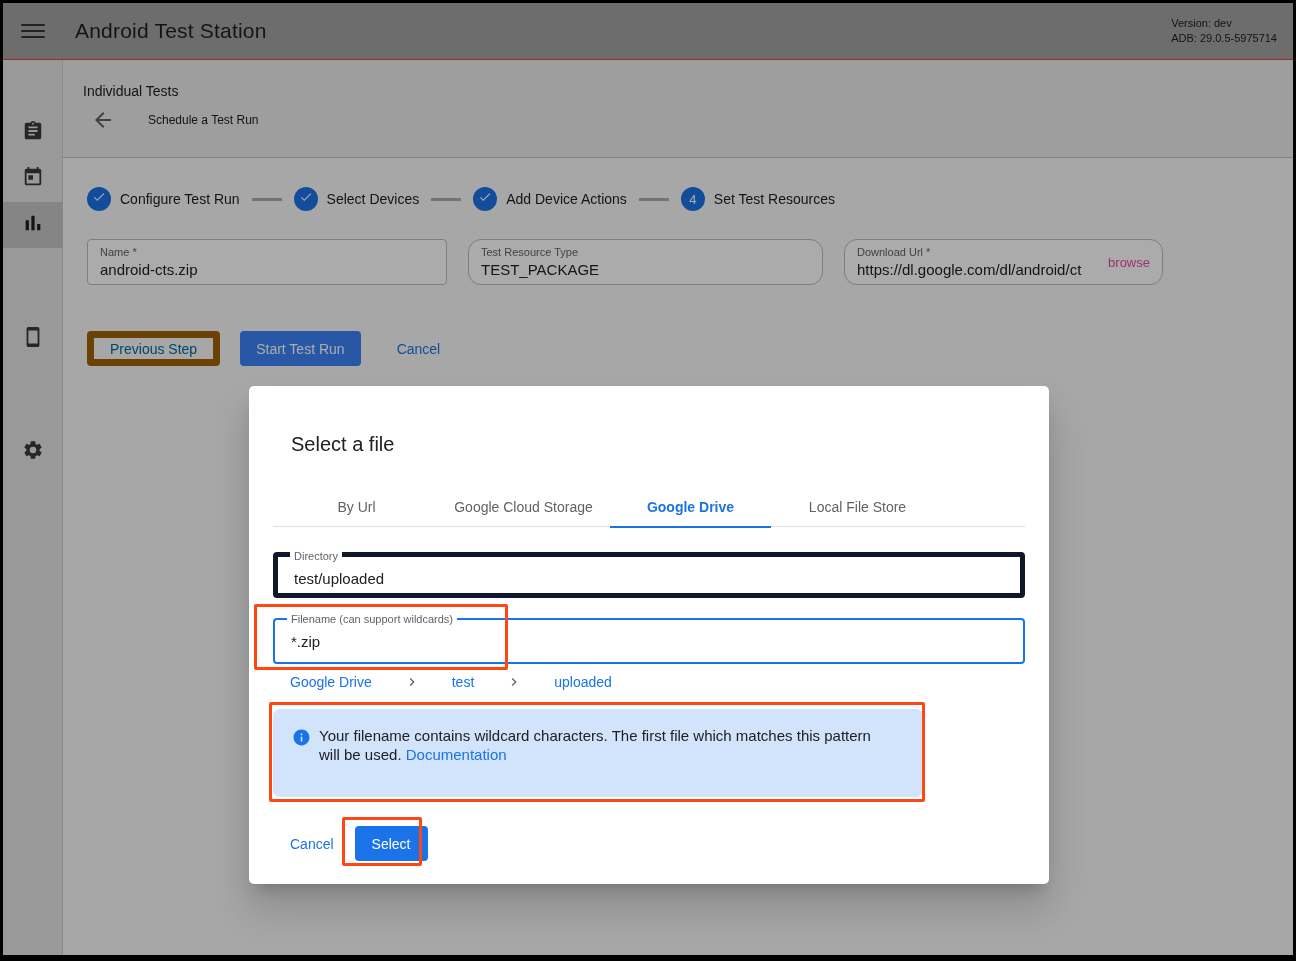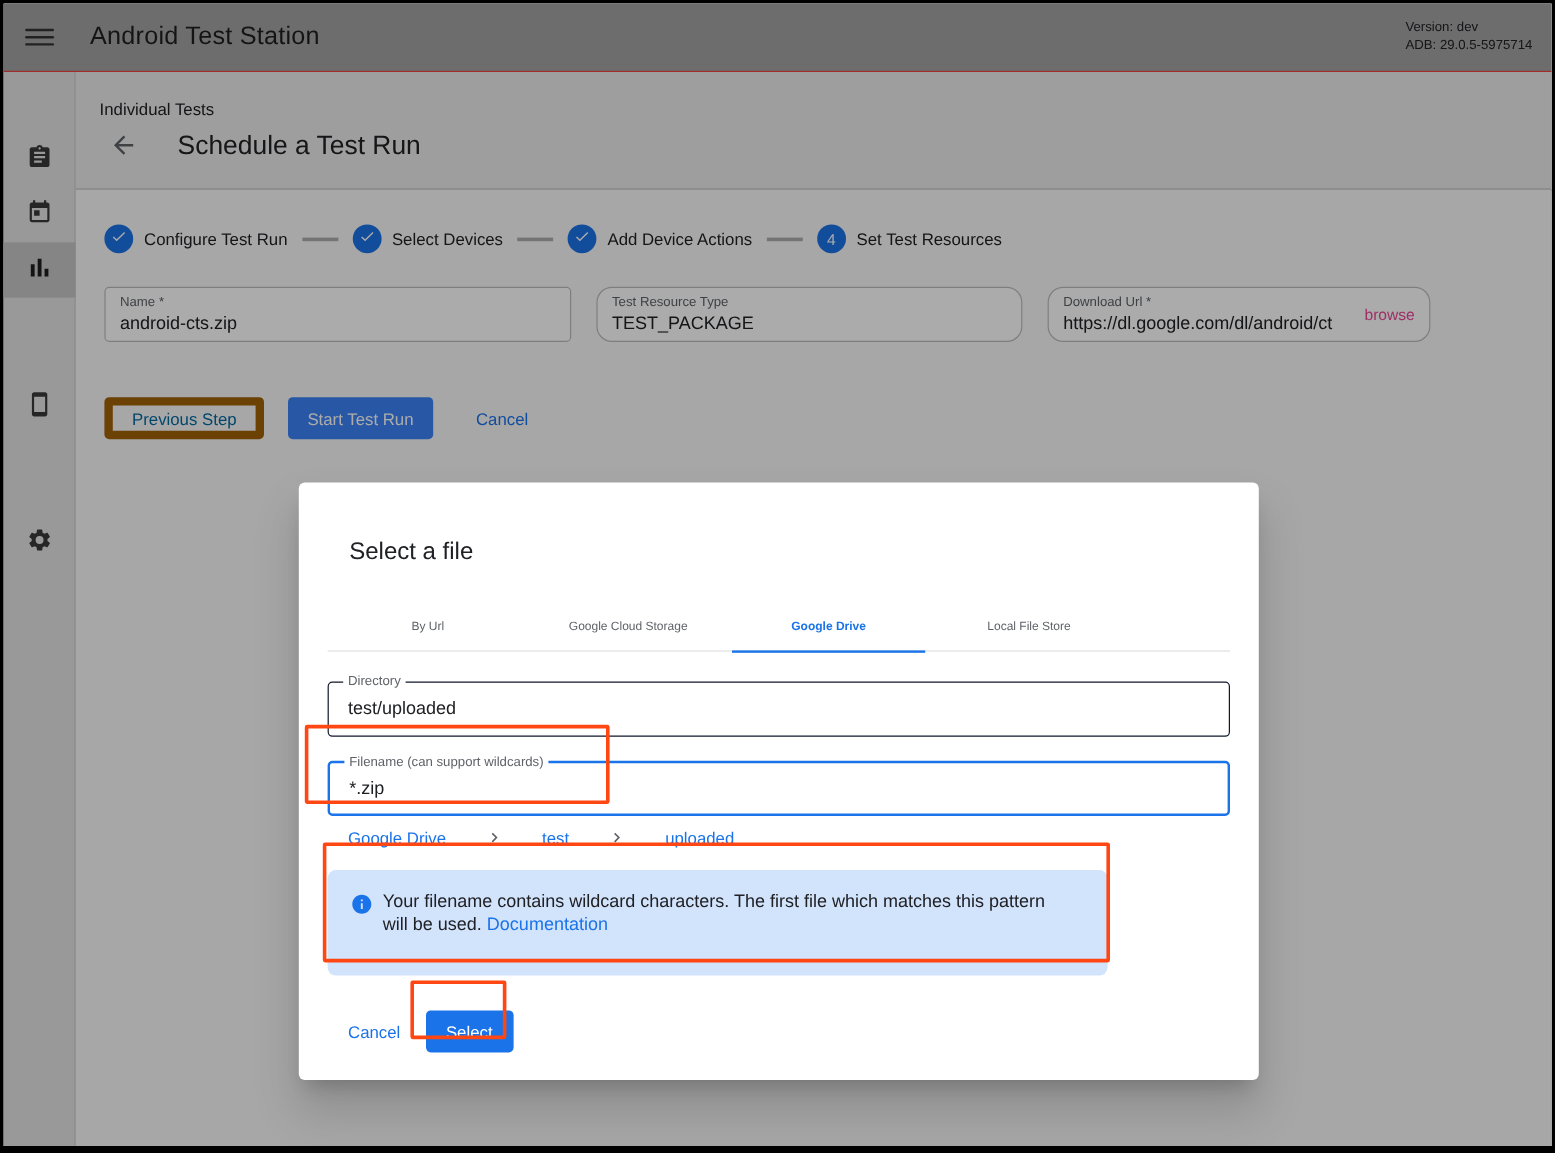--- a/index.html
+++ b/index.html
@@ -38,21 +38,21 @@
 
   
   .page-head {
     position:absolute; top:57px; left:60px; right:0; height:98px;
     background:#ececec; border-bottom:1px solid #c2c2c2; z-index:0;
   }
   .section-label { font-size:14px; color:#202124; padding:23px 0 0 20px; }
   .title-row { display:flex; align-items:center; margin:9px 0 0 28px; }
   .back-arrow { width:24px; height:24px; color:#5f6368; cursor:pointer; }
   .back-arrow svg { width:24px; height:24px; fill:currentColor; }
-  .page-title { font-size:22px; color:#202124; margin-left:33px; }
+  .page-title { font-size:12px; color:#202124; margin-left:33px; }
 
   
   .content { position:absolute; top:156px; left:60px; right:0; bottom:0; background:#fafafa; padding:28px 24px 0 24px; }
 
   .stepper { display:flex; align-items:center; }
   .step { display:flex; align-items:center; }
   .step-circle {
     width:24px; height:24px; border-radius:50%; background:#1a73e8; color:#fff;
     display:flex; align-items:center; justify-content:center; flex:0 0 auto;
   }
@@ -60,51 +60,51 @@
   .step-circle .num { font-size:13px; }
   .step-label { font-size:14px; color:#202124; margin-left:9px; white-space:nowrap; }
   .step-line { width:30px; height:3px; background:#adadad; margin:0 12px; }
 
   .fields-row { display:flex; margin-top:28px; }
   .tfield {
     position:relative; height:46px; background:#fff; border:1px solid #bdbdbd; border-radius:4px;
     padding:6px 12px 0 12px; cursor:text;
   }
   .tfield + .tfield { margin-left:21px;border-radius:13px; }
-  .tf-1 { width:389px; } .tf-2 { width:355px; } .tf-3 { width:319px; padding-right:70px; }
+  .tf-1 { width:360px; } .tf-2 { width:355px; } .tf-3 { width:319px; padding-right:70px; }
   .tf-label { font-size:11px; color:#5f6368; display:block; }
   .tf-value { font-size:15px; color:#202124; margin-top:3px; white-space:nowrap; overflow:hidden; display:block; }
   .tf-action { position:absolute; right:12px; top:15px; font-size:13px; color:#ec4899; font-weight:500; cursor:pointer; }
 
   .actions-row { display:flex; align-items:center; margin-top:46px; }
   .btn { font-size:14px; font-weight:500; border-radius:4px; height:35px; display:inline-flex; align-items:center; cursor:pointer; }
   .btn-outline { border:7px solid #a16207; color:#0369a1; padding:0 16px; background:transparent; }
   .btn-filled { background:#3b82f6; color:#fff; padding:0 16px; border:none; }
   .btn-text { color:#1a73e8; padding:0 16px; background:transparent; border:none; }
   .gap-20 { margin-left:20px; } .gap-36 { margin-left:20px; }
 
   
   .scrim { position:absolute; inset:0; background:rgba(0,0,0,0.33); z-index:10; }
 
   .dialog {
-    position:absolute; left:246px; top:399px; width:800px; height:498px; z-index:20;
+    position:absolute; left:246px; top:383px; width:800px; height:498px; z-index:20;
     background:#fff; border-radius:5px;
     box-shadow:0 11px 15px -7px rgba(0,0,0,.2), 0 24px 38px 3px rgba(0,0,0,.14);
   }
   .dlg-title { font-size:20px; color:#202124; position:absolute; left:42px; top:47px; }
 
   .tabs { position:absolute; left:24px; top:100px; width:752px; height:41px; border-bottom:1px solid #e0e0e0; display:flex; }
   .tab {
     width:167px; height:41px; display:flex; align-items:center; justify-content:center;
-    font-size:10px; color:#5f6368; cursor:pointer; position:relative;
+    font-size:14px; color:#5f6368; cursor:pointer; position:relative;
   }
   .tab.selected { color:#1a73e8; font-weight:700; }
   .tab.selected::after { content:""; position:absolute; left:3px; right:3px; bottom:-1px; height:2px; background:#1a73e8; }
 
-  .ofield { position:absolute; left:24px; width:752px; height:46px; border:1px solid #0f172a; border-radius:4px; background:#fff; cursor:text; }
+  .ofield { position:absolute; left:24px; width:752px; height:46px; border:5px solid #0f172a; border-radius:4px; background:#fff; cursor:text; }
   .ofield .o-label { position:absolute; top:-7px; left:12px; background:#fff; padding:0 4px; font-size:11px; color:#5f6368; }
   .ofield .o-value { position:absolute; left:16px; top:13px; font-size:15px; color:#202124; }
   .of-directory { top:166px; }
   .of-filename { top:232px; border:2px solid #1a73e8; }
 
   .crumbs { position:absolute; left:41px; top:288px; display:flex; align-items:center; }
   .crumb { font-size:14px; color:#1a73e8; cursor:pointer; }
   .crumb-sep { color:#5f6368; margin:0 32px; display:flex; }
   .crumb-sep svg { width:16px; height:16px; fill:#5f6368; }
 

